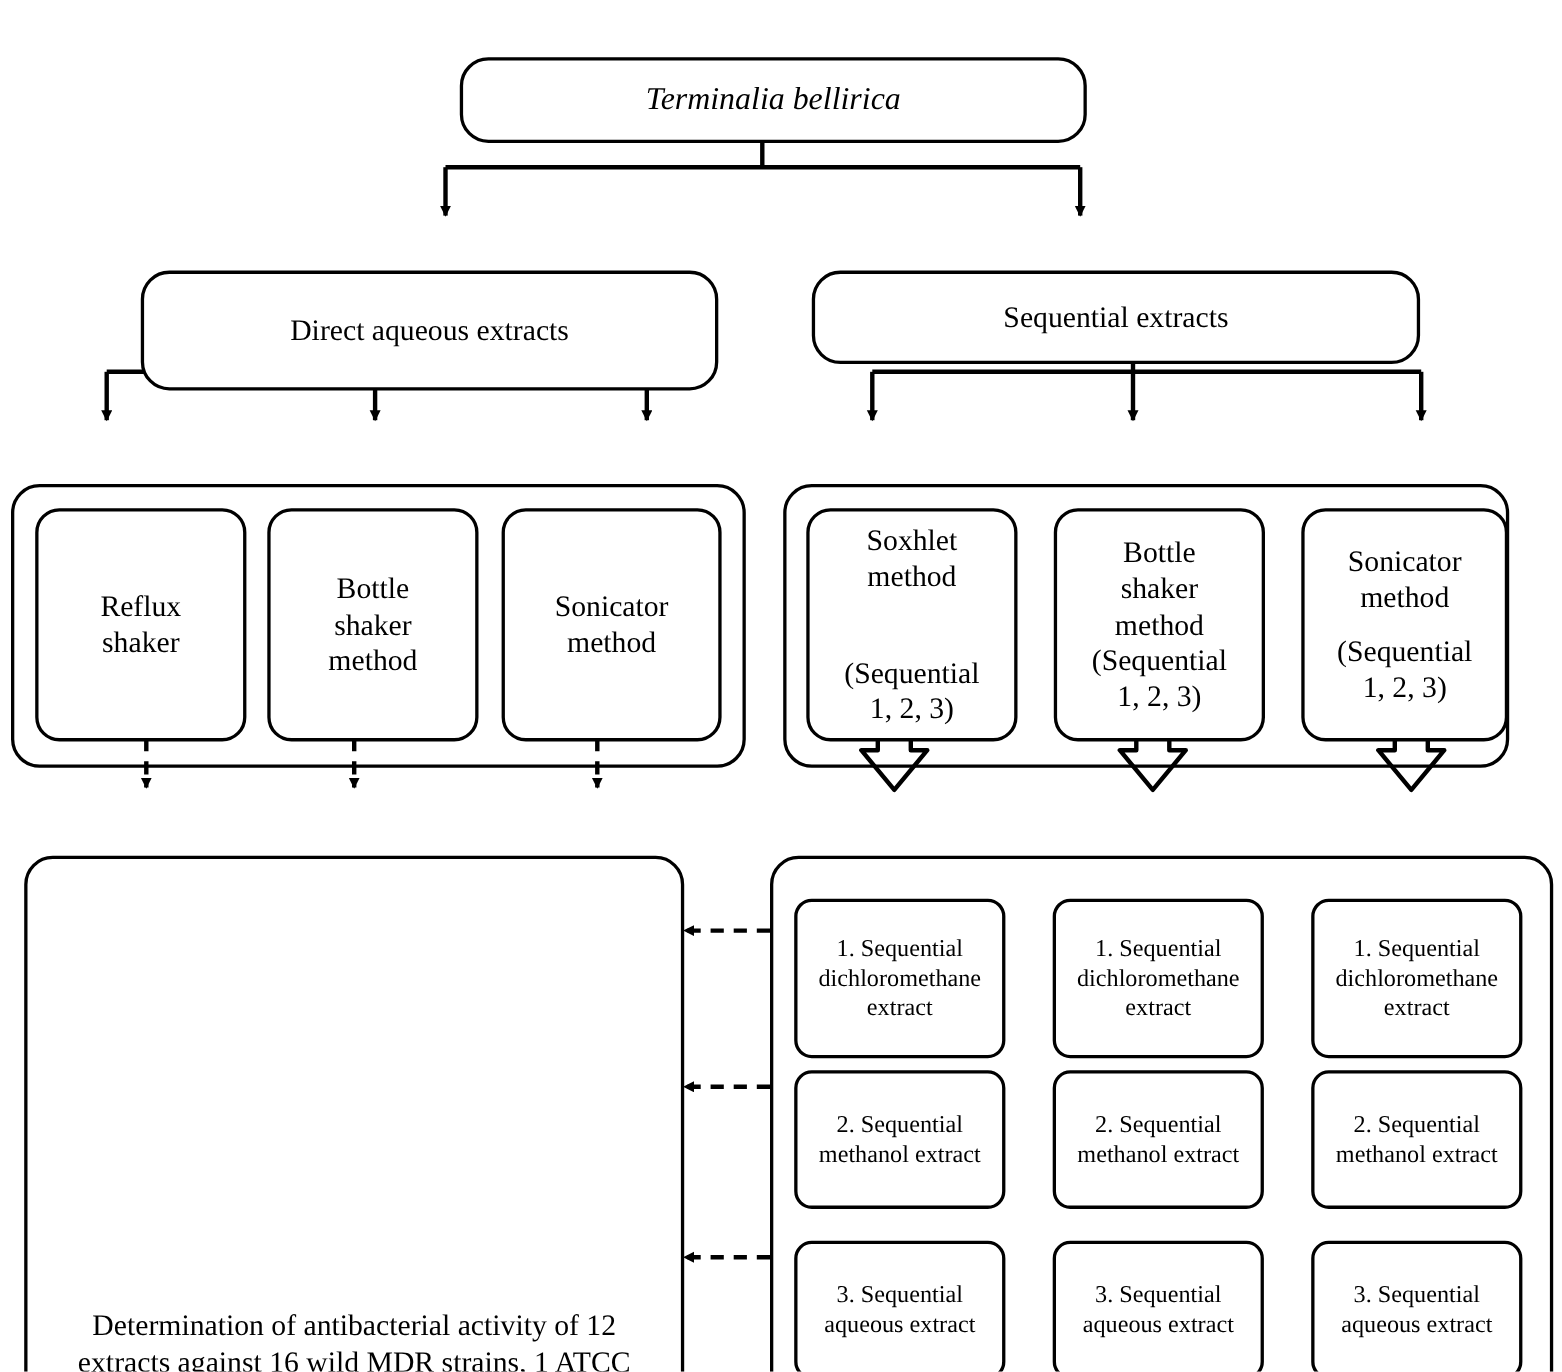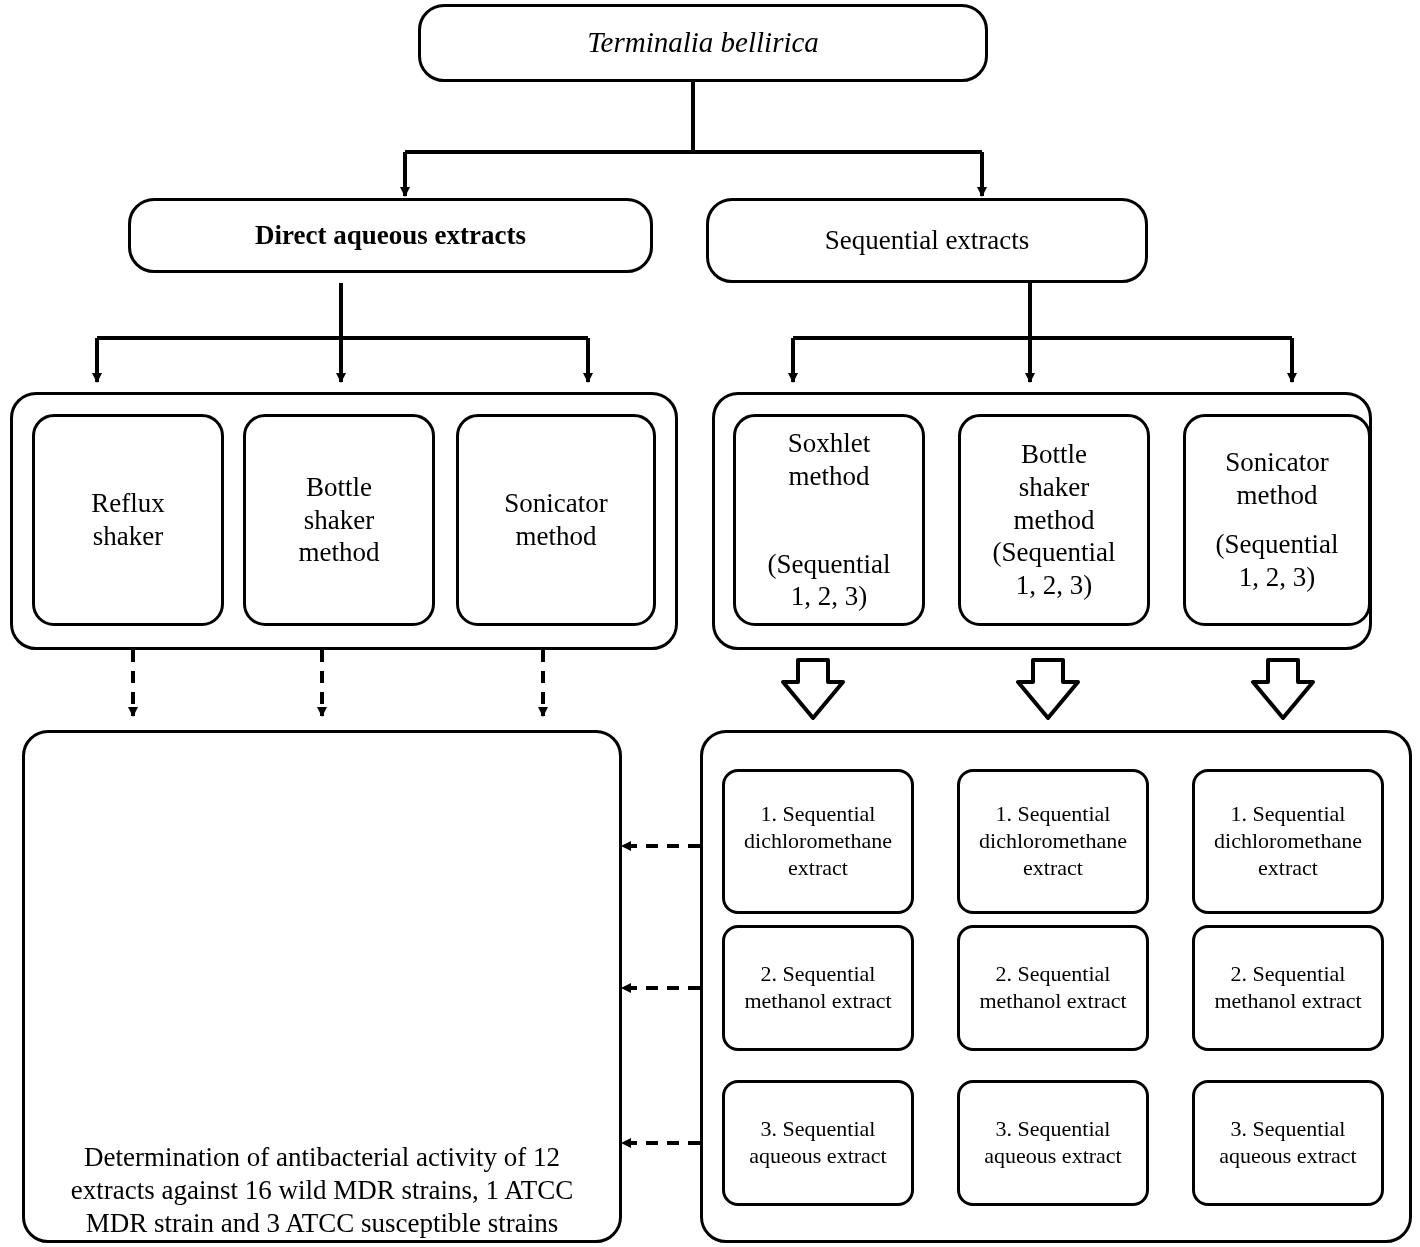--- a/index.html
+++ b/index.html
@@ -21,20 +21,21 @@
   .node {
     position: absolute;
     box-sizing: border-box;
     border: 3px solid #000000;
     background: #ffffff;
     display: flex;
     align-items: center;
     justify-content: center;
     text-align: center;
     line-height: 1.22;
+    margin-top: 48px;
   }
   .rounded-lg { border-radius: 26px; }
   .rounded-md { border-radius: 22px; }
   .rounded-sm { border-radius: 16px; justify-content: center; }
   .title-node {
     font-style: italic;
     font-size: 29px;
   }
   .lvl2 { font-size: 27px; }
   .method { font-size: 27px; }
@@ -93,25 +94,25 @@
 
     <path d="M700,846 L622,846" stroke="#000" stroke-width="4" fill="none" stroke-dasharray="12 9" marker-end="url(#arrowd)"></path>
     <path d="M700,988 L622,988" stroke="#000" stroke-width="4" fill="none" stroke-dasharray="12 9" marker-end="url(#arrowd)"></path>
     <path d="M700,1143 L622,1143" stroke="#000" stroke-width="4" fill="none" stroke-dasharray="12 9" marker-end="url(#arrowd)"></path>
   </svg>
 
   <div class="node rounded-lg title-node" style="left:418px; top:4px; width:570px; height:78px;">
     <span class="txt">Terminalia bellirica</span>
   </div>
 
-  <div class="node rounded-lg lvl2" style="left:128px; top:198px; width:525px; height:75px;font-weight:bold;">
+  <div class="node rounded-lg lvl2" style="left:128px; top:198px; width:525px; height:109px;">
     <span class="txt">Direct aqueous extracts</span>
   </div>
 
-  <div class="node rounded-lg lvl2" style="left:706px; top:198px; width:442px; height:85px;">
+  <div class="node rounded-lg lvl2" style="left:738px; top:198px; width:553px; height:85px;">
     <span class="txt">Sequential extracts</span>
   </div>
 
   <div class="node rounded-lg container-box" style="left:10px; top:392px; width:668px; height:258px;"></div>
 
   <div class="node rounded-md method" style="left:32px; top:414px; width:192px; height:212px; white-space:pre-line;">
     <span class="txt">Reflux
 shaker</span>
   </div>
   <div class="node rounded-md method" style="left:243px; top:414px; width:192px; height:212px; white-space:pre-line;">

